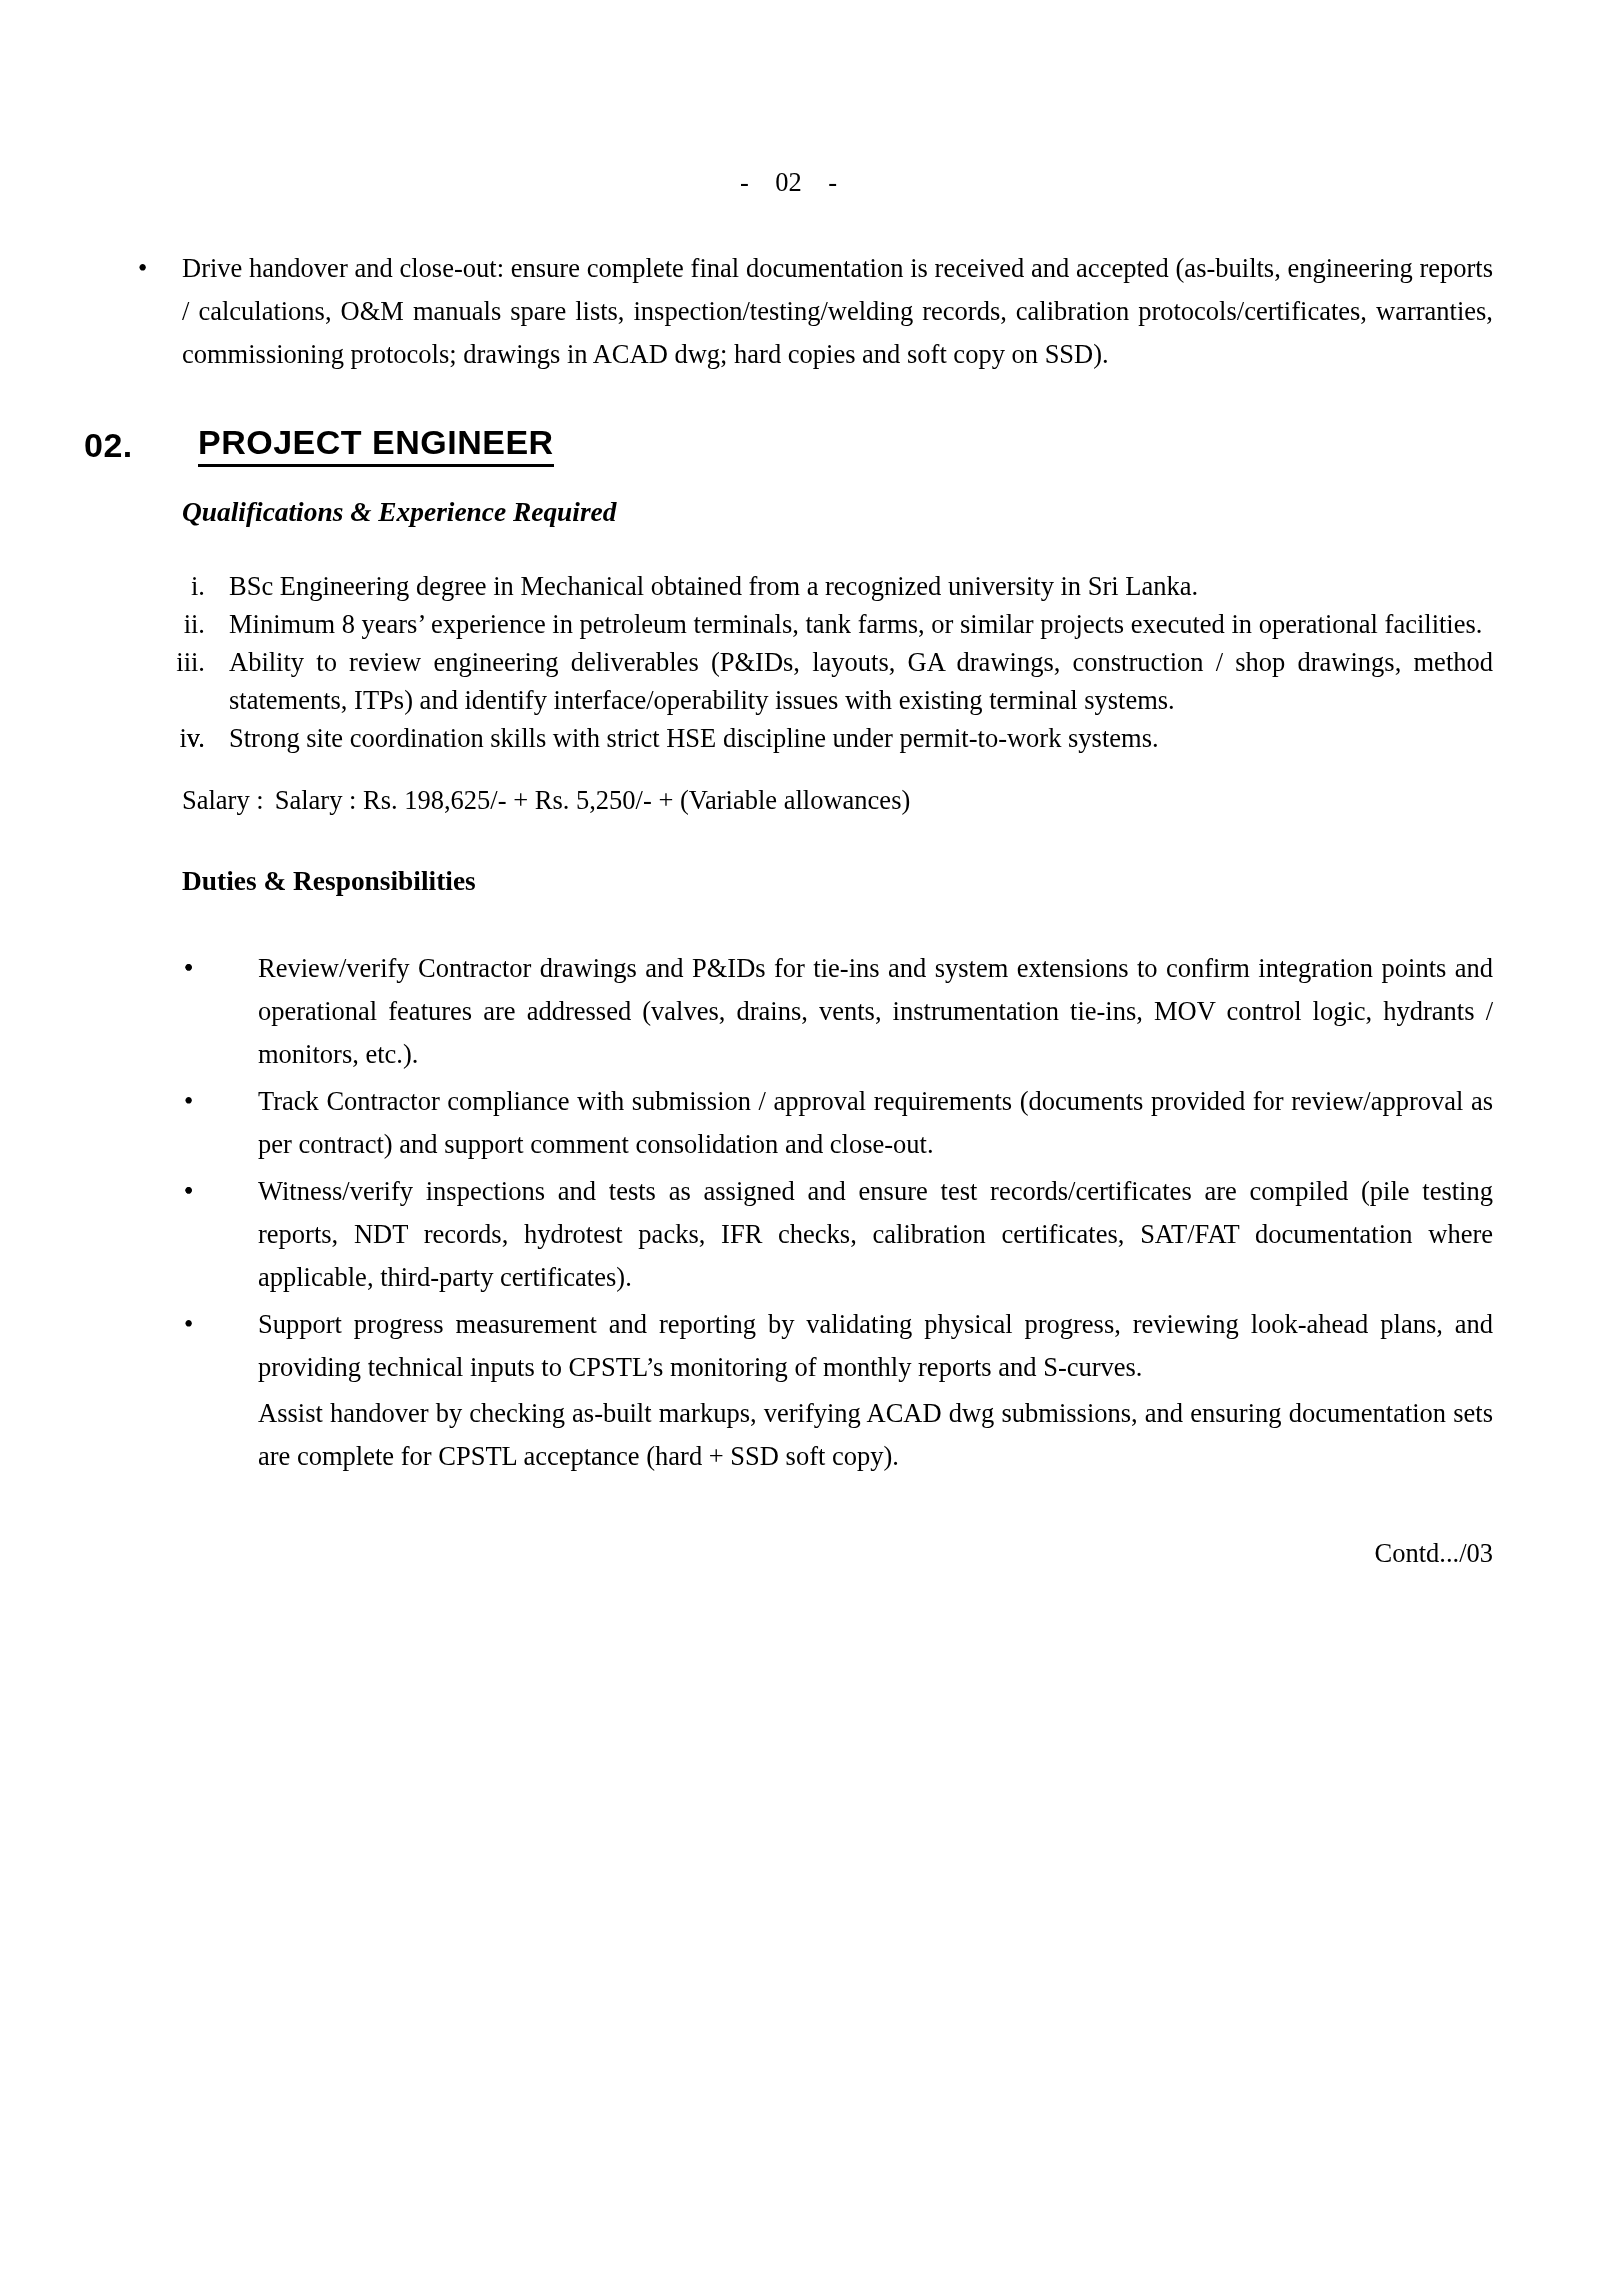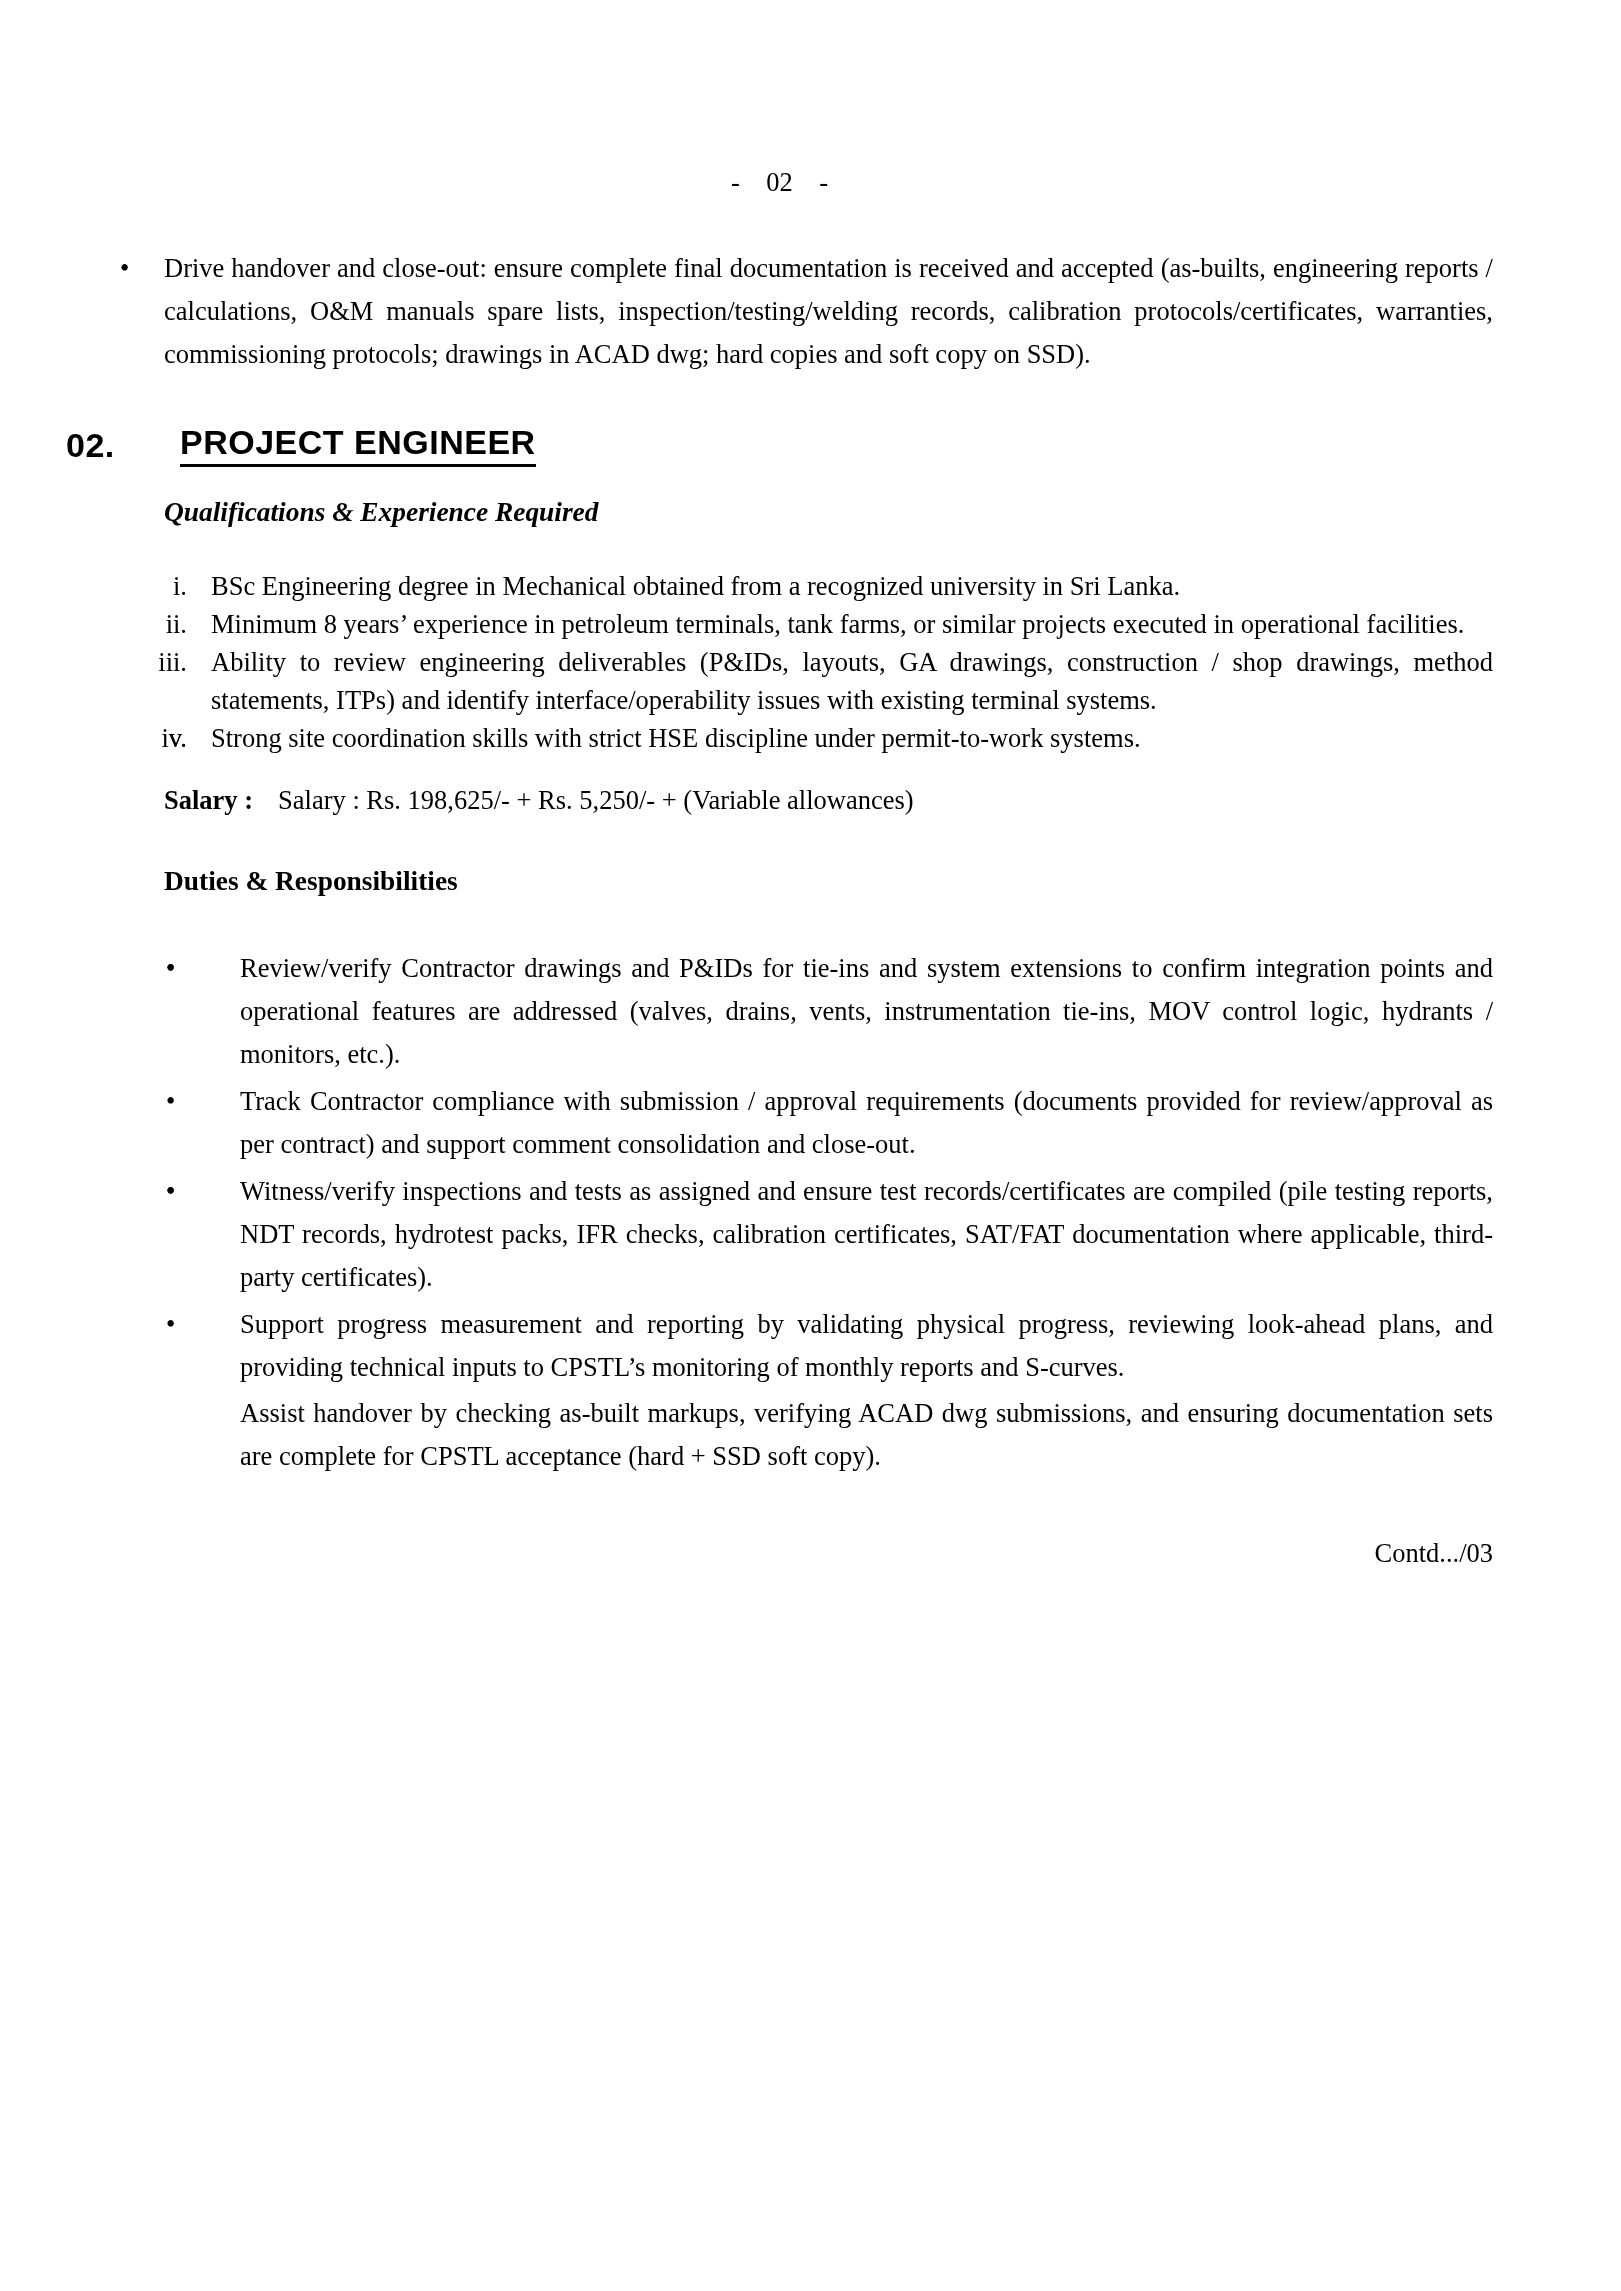--- a/index.html
+++ b/index.html
@@ -6,21 +6,21 @@
   .page {
     position: relative;
     width: 1621px;
     height: 2184px;
     background: #ffffff;
     color: #000000;
     font-family: "Liberation Serif", "DejaVu Serif", serif;
     font-size: 26.5px;
     overflow: hidden;
     box-sizing: border-box;
-    padding-left: 66px;
+    padding-left: 84px;
     padding-right: 128px;
   }
   .page-number {
     margin-top: 166px;
     line-height: 33px;
     text-align: center;
     white-space: pre;
   }
   .intro-list { margin-top: 48px; }
   .intro-item {
@@ -71,21 +71,21 @@
     left: -83px;
     top: 0;
     width: 59px;
     text-align: right;
     line-height: 38px;
   }
   .salary {
     margin: 23.5px 0 0 98px;
     line-height: 38px;
   }
-  .salary-label { font-weight: 700; margin-right: 25px; }
+  .salary-label { font-weight: 400; margin-right: 11px; }
   .duties-heading { margin-top: 44px; }
   .duties-list { margin-top: 47px; }
   .duty-item {
     position: relative;
     margin-left: 174px;
     margin-bottom: 3.9px;
     line-height: 43px;
     text-align: justify;
   }
   .duty-item .marker {

